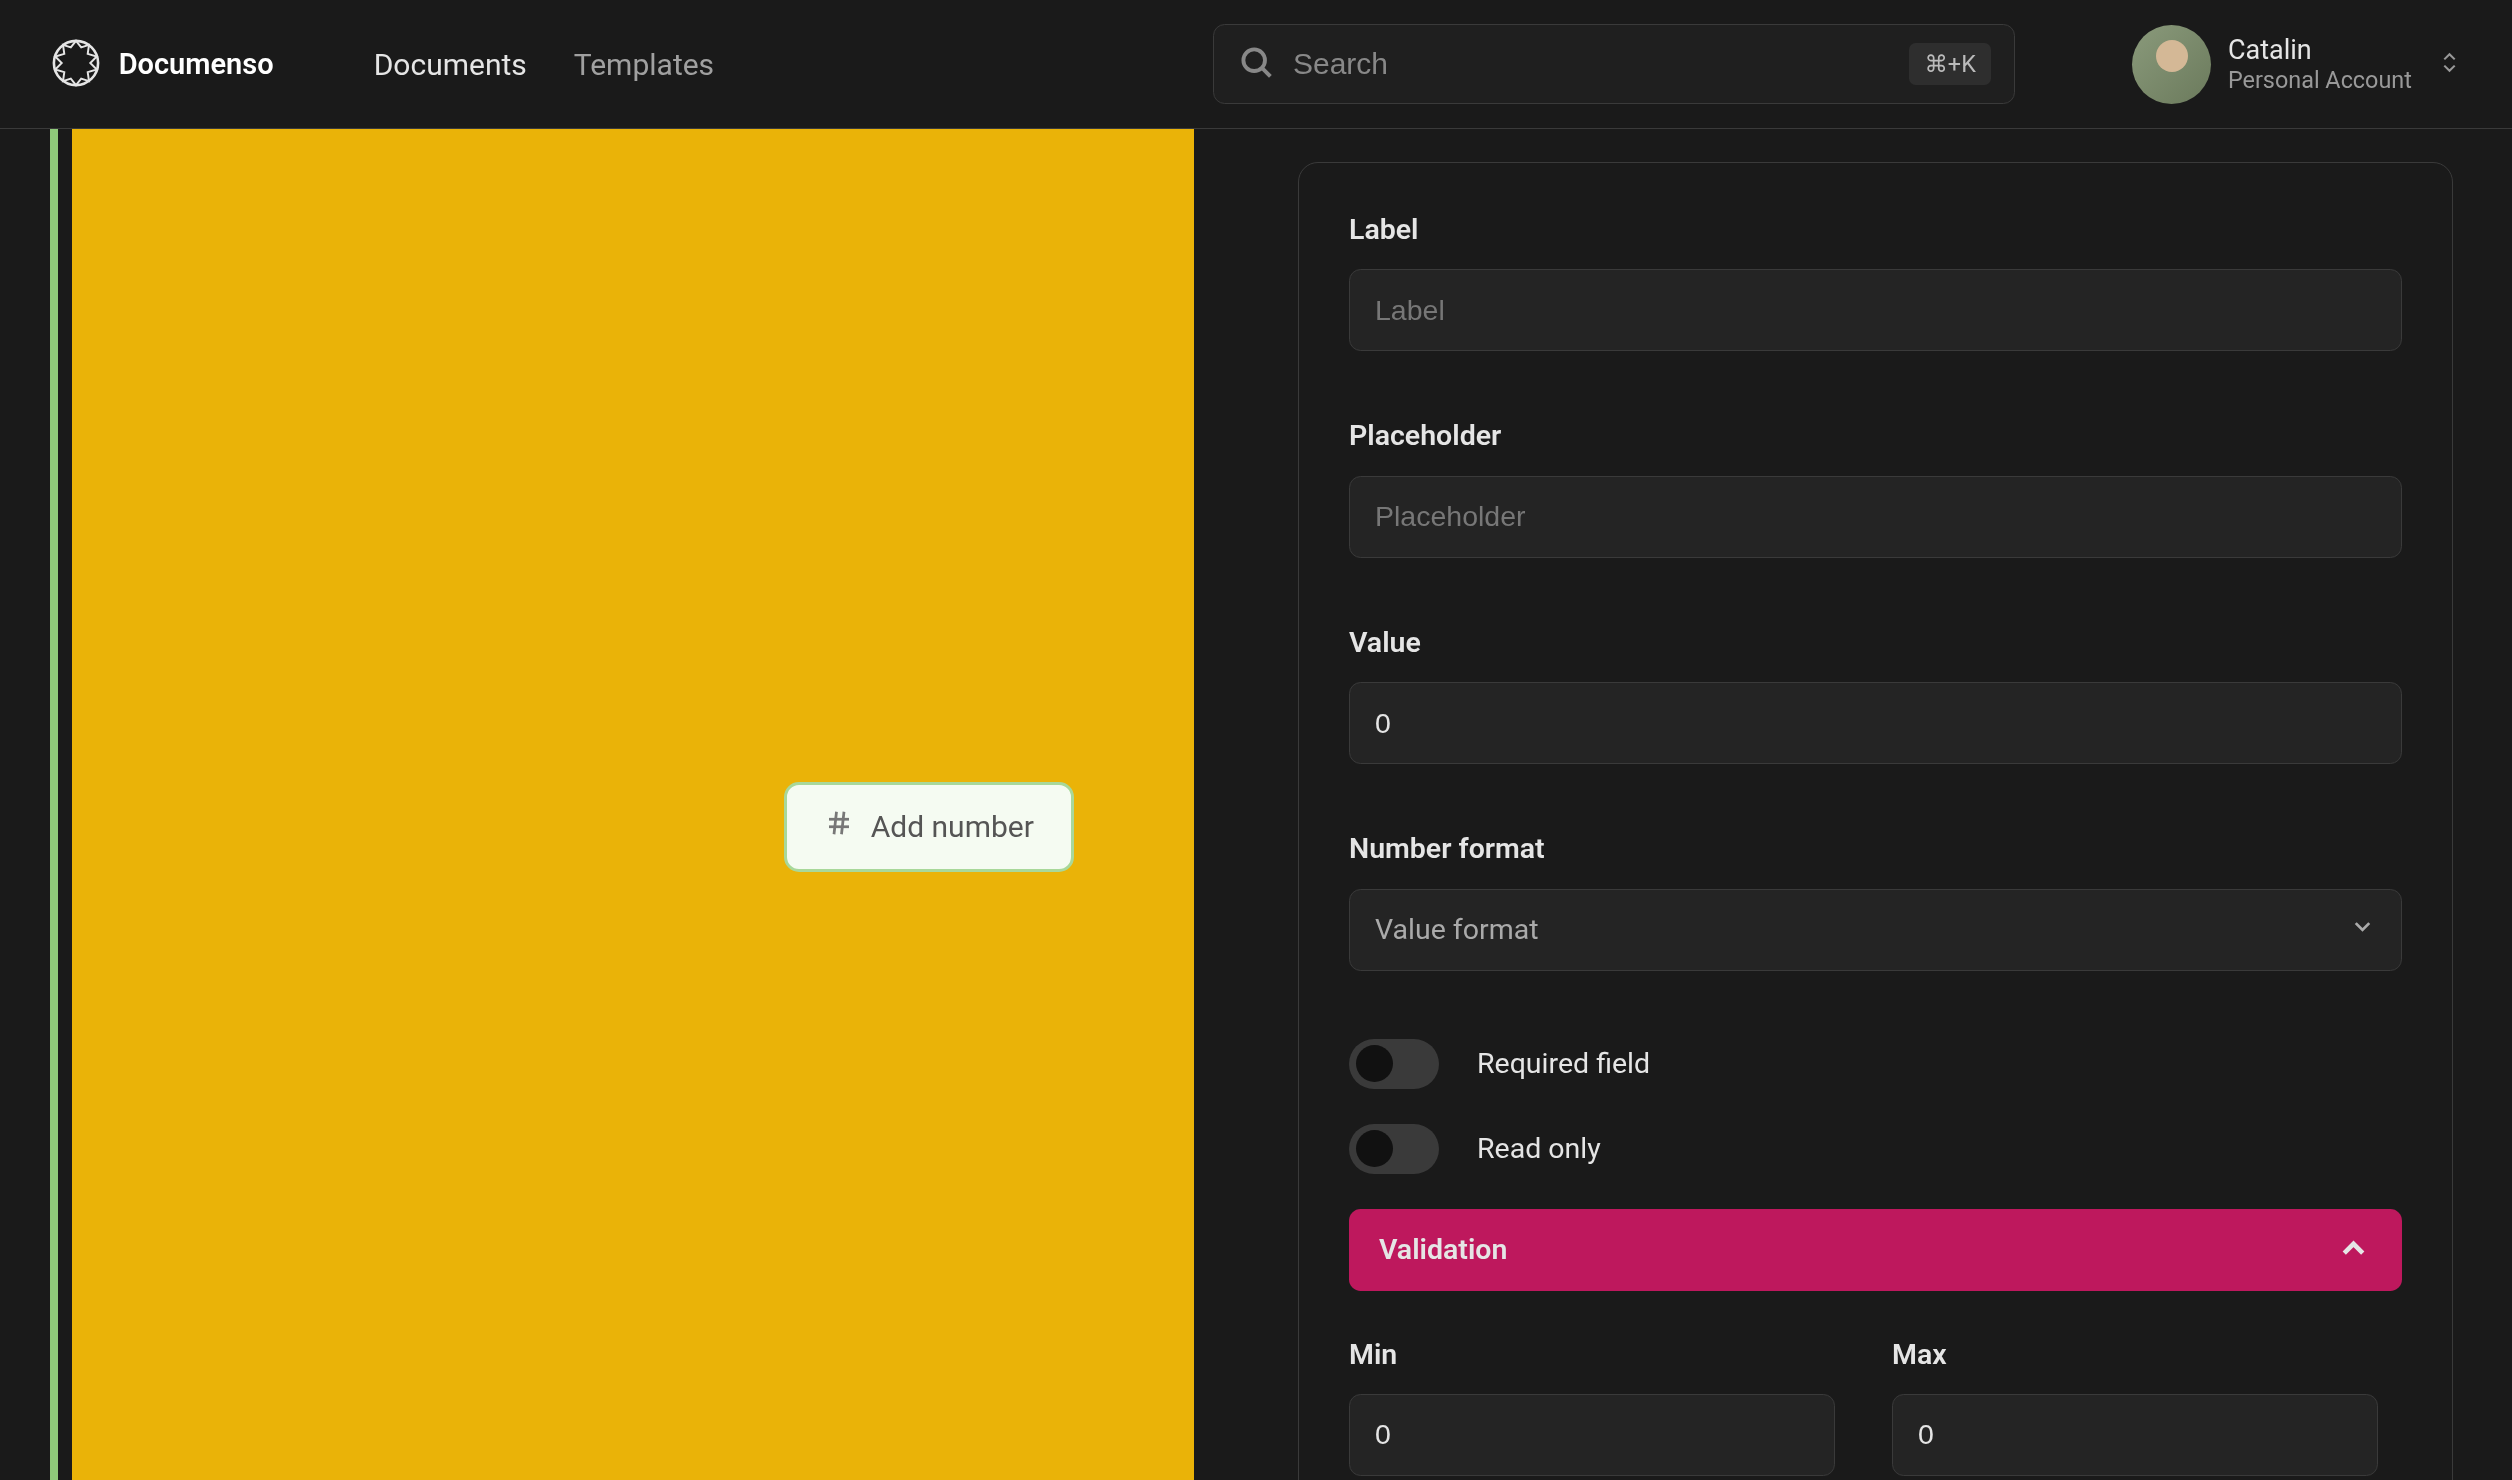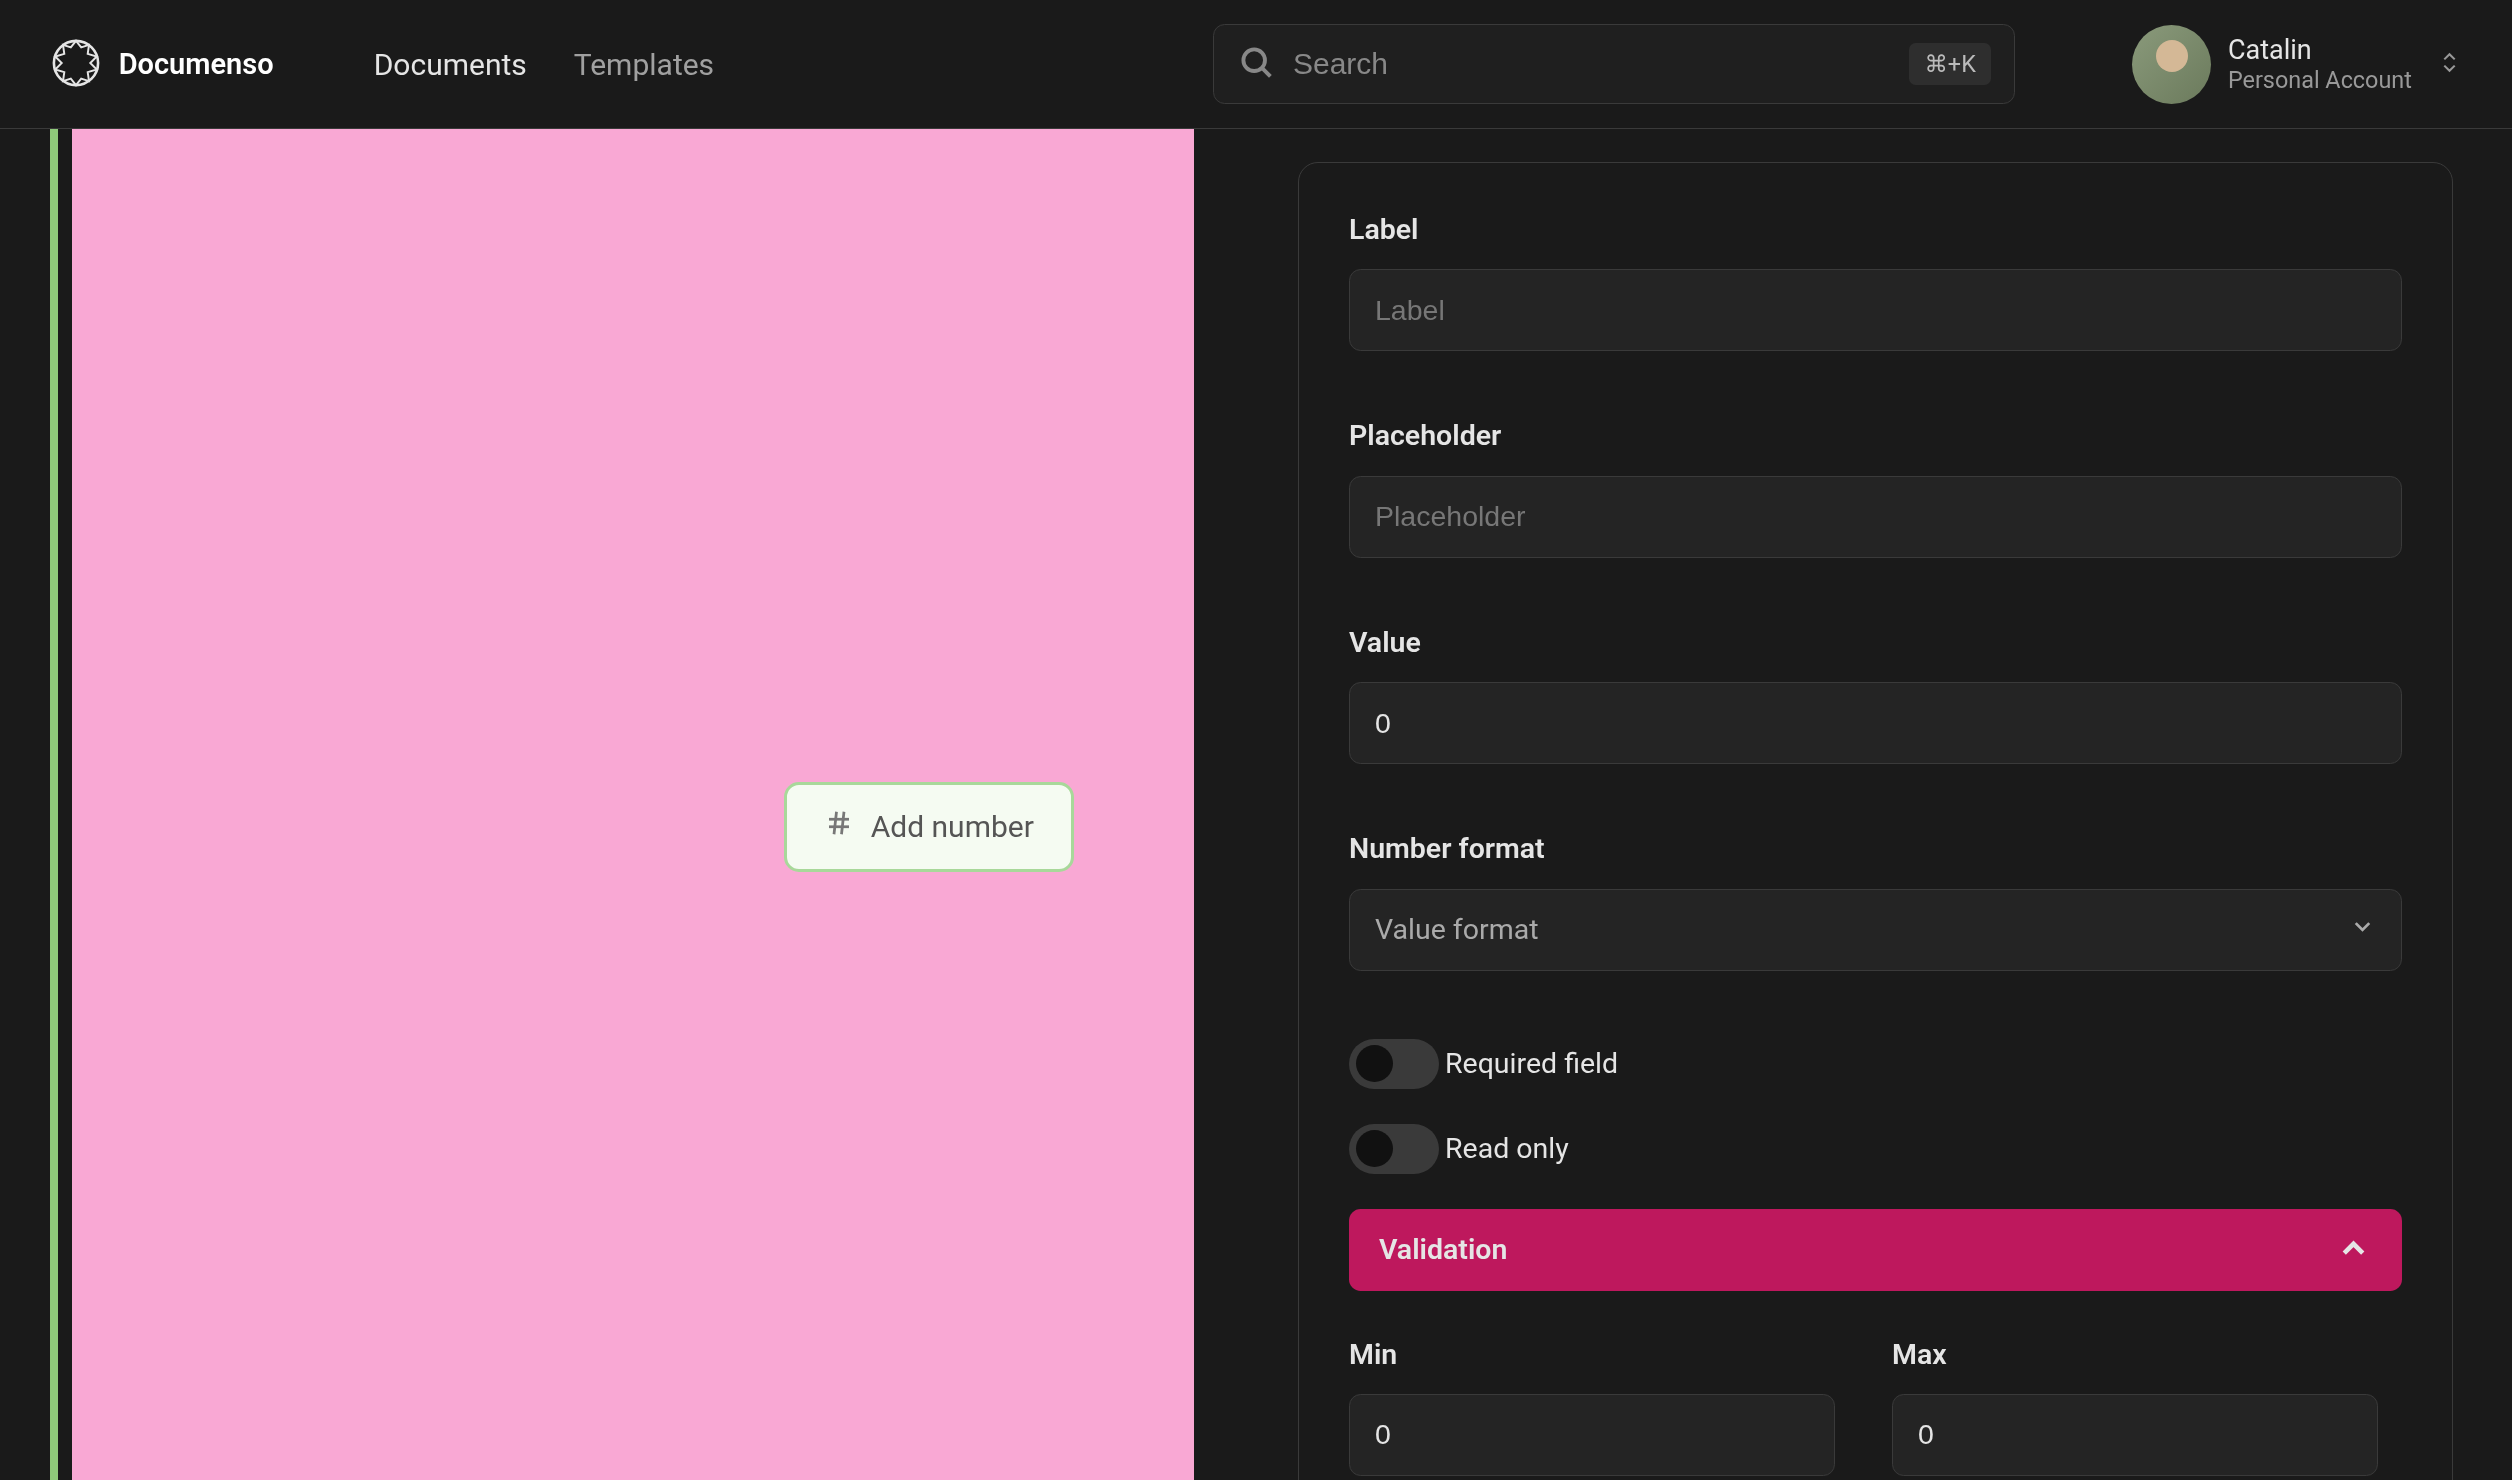--- a/index.html
+++ b/index.html
@@ -112,21 +112,21 @@
 }
 .green-bar {
   position: absolute;
   left: 50px;
   top: 0;
   width: 8.4px;
   height: 100%;
   background: #8fc97a;
 }
 .doc-page {
-  background: #f9a8d4;
+  background: #eab308;
   margin-left: 22px;
   height: 100%;
   width: 1122px;
   position: relative;
 }
 .add-number-badge {
   position: absolute;
   top: 653px;
   left: 712px;
   border: 3.3px solid #a8d89a;
@@ -175,21 +175,21 @@
   align-items: center;
   justify-content: space-between;
   cursor: pointer;
 }
 .select-text { color: #aaa; }
 .chevron-down svg { width: 27px; height: 27px; stroke: #aaa; }
 
 .toggle-row {
   display: flex;
   align-items: center;
-  gap: 6px;
+  gap: 38px;
   margin-bottom: 35px;
 }
 .toggle {
   width: 90px; height: 50px;
   background: #3a3a3a;
   border-radius: 837px;
   position: relative;
   cursor: pointer;
 }
 .toggle-knob {

